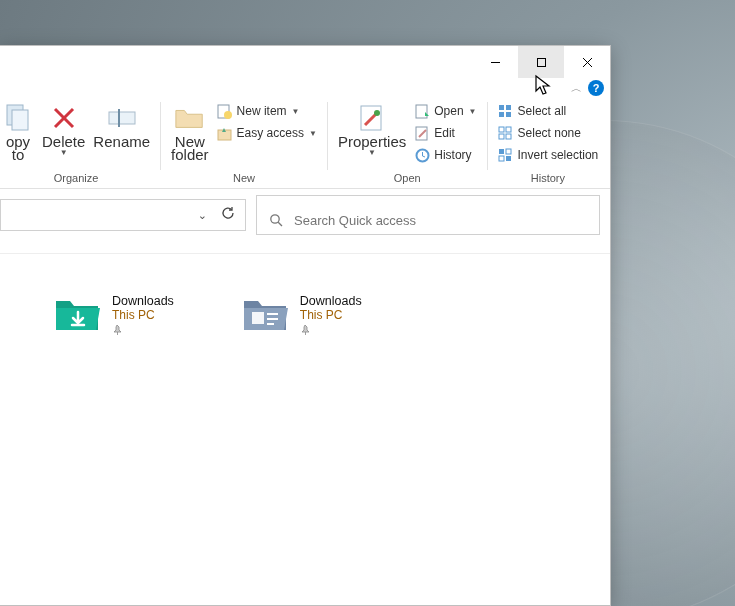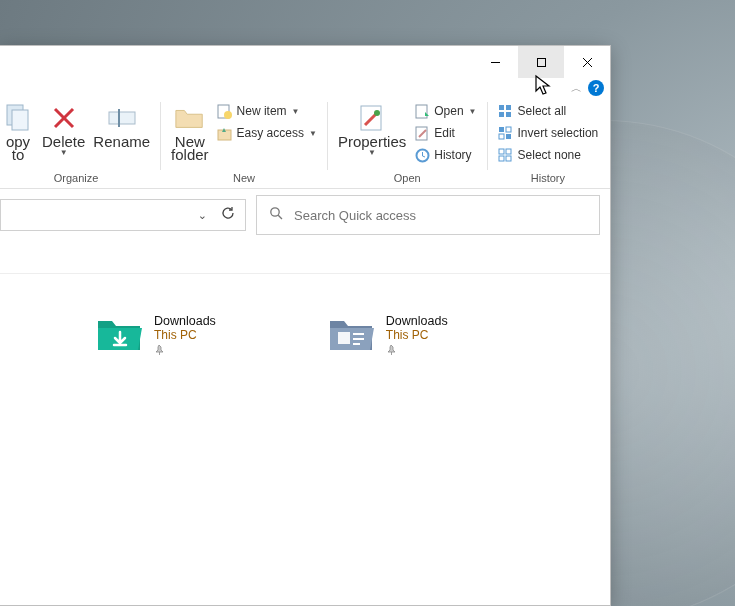--- a/index.html
+++ b/index.html
@@ -38,24 +38,24 @@
   .bigbtn .ic { width: 32px; height: 32px; display:flex; align-items:center; justify-content:center; }
   .bigbtn .t { font-size: 15px; color: #333; line-height: 13px; margin-top: 1px; }
   .smallstack { display: flex; flex-direction: column; gap: 4px; padding: 2px 2px; text-align: center; }
   .smallbtn { display: flex; align-items: center; gap: 4px; font-size: 12px; color: #333; padding: 1px 2px; white-space: nowrap; }
   .smallbtn .ic { width: 16px; height: 16px; display:flex; align-items:center; justify-content:center; }
   .dd { font-size: 8px; color: #555; margin-left: 1px; }
   
   .navrow { display: flex; gap: 10px; padding: 6px 10px 6px 0; align-items: center; }
   .address { flex: 0 0 auto; width: 246px; height: 32px; border: 1px solid #d0d0d0; display: flex; align-items: center; justify-content: flex-end; gap: 14px; padding: 0 10px; }
   .address .ic { color: #555; }
-  .search { flex: 1; height: 40px; border: 1px solid #d0d0d0; display: flex; align-items: center; gap: 10px; padding: 10px 12px; }
+  .search { flex: 1; height: 40px; border: 1px solid #d0d0d0; display: flex; align-items: flex-start; gap: 10px; padding: 17px 12px; }
   .search input { border: none; outline: none; font-size: 13px; color: #555; flex: 1; background: transparent; }
   
-  .content { padding: 40px 0 0 96px; display: flex; gap: 112px; border-top:1px solid #eee; margin-top:32px;}
+  .content { padding: 40px 0 0 54px; display: flex; gap: 68px; border-top:1px solid #eee; margin-top:12px;}
   .folder { display: flex; gap: 10px; align-items: flex-start; }
   .folder .fic { width: 48px; height: 40px; }
   .folder .meta .name { font-size: 12.5px; color: #111; font-weight: 400; }
   .folder .meta .loc { font-size: 12px; color: #a16207; }
   .pin { color: #888; font-size: 11px; margin-top: 2px; }
   
   .cursor { position: absolute; left: 534px; top: 28px; pointer-events:none; }
 </style>
 </head>
 <body>
@@ -225,38 +225,38 @@
                   <rect x="8" y="1" width="5" height="5" fill="#5a9bd4"></rect>
                   <rect x="1" y="8" width="5" height="5" fill="#5a9bd4"></rect>
                   <rect x="8" y="8" width="5" height="5" fill="#5a9bd4"></rect>
                 </svg>
             </span>
             <span>Select all</span>
           </div>
           <div class="smallbtn">
             <span class="ic">
               <svg width="15" height="15" viewBox="0 0 15 15">
+                  <rect x="1" y="1" width="5" height="5" fill="none" stroke="#5a9bd4"></rect>
+                  <rect x="8" y="1" width="5" height="5" fill="none" stroke="#5a9bd4"></rect>
+                  <rect x="1" y="8" width="5" height="5" fill="none" stroke="#5a9bd4"></rect>
+                  <rect x="8" y="8" width="5" height="5" fill="none" stroke="#5a9bd4"></rect>
+                </svg>
+            </span>
+            <span>Select none</span>
+          </div>
+          <div class="smallbtn">
+            <span class="ic">
+              <svg width="15" height="15" viewBox="0 0 15 15">
                   <rect x="1" y="1" width="5" height="5" fill="#5a9bd4"></rect>
                   <rect x="8" y="1" width="5" height="5" fill="none" stroke="#5a9bd4"></rect>
                   <rect x="1" y="8" width="5" height="5" fill="none" stroke="#5a9bd4"></rect>
                   <rect x="8" y="8" width="5" height="5" fill="#5a9bd4"></rect>
                 </svg>
             </span>
             <span>Invert selection</span>
-          </div>
-          <div class="smallbtn">
-            <span class="ic">
-              <svg width="15" height="15" viewBox="0 0 15 15">
-                  <rect x="1" y="1" width="5" height="5" fill="none" stroke="#5a9bd4"></rect>
-                  <rect x="8" y="1" width="5" height="5" fill="none" stroke="#5a9bd4"></rect>
-                  <rect x="1" y="8" width="5" height="5" fill="none" stroke="#5a9bd4"></rect>
-                  <rect x="8" y="8" width="5" height="5" fill="none" stroke="#5a9bd4"></rect>
-                </svg>
-            </span>
-            <span>Select none</span>
           </div>
         </div>
       </div>
       <div class="label">History</div>
     </div>
 
   </div>
 
   <div class="navrow">
     <div class="address">

